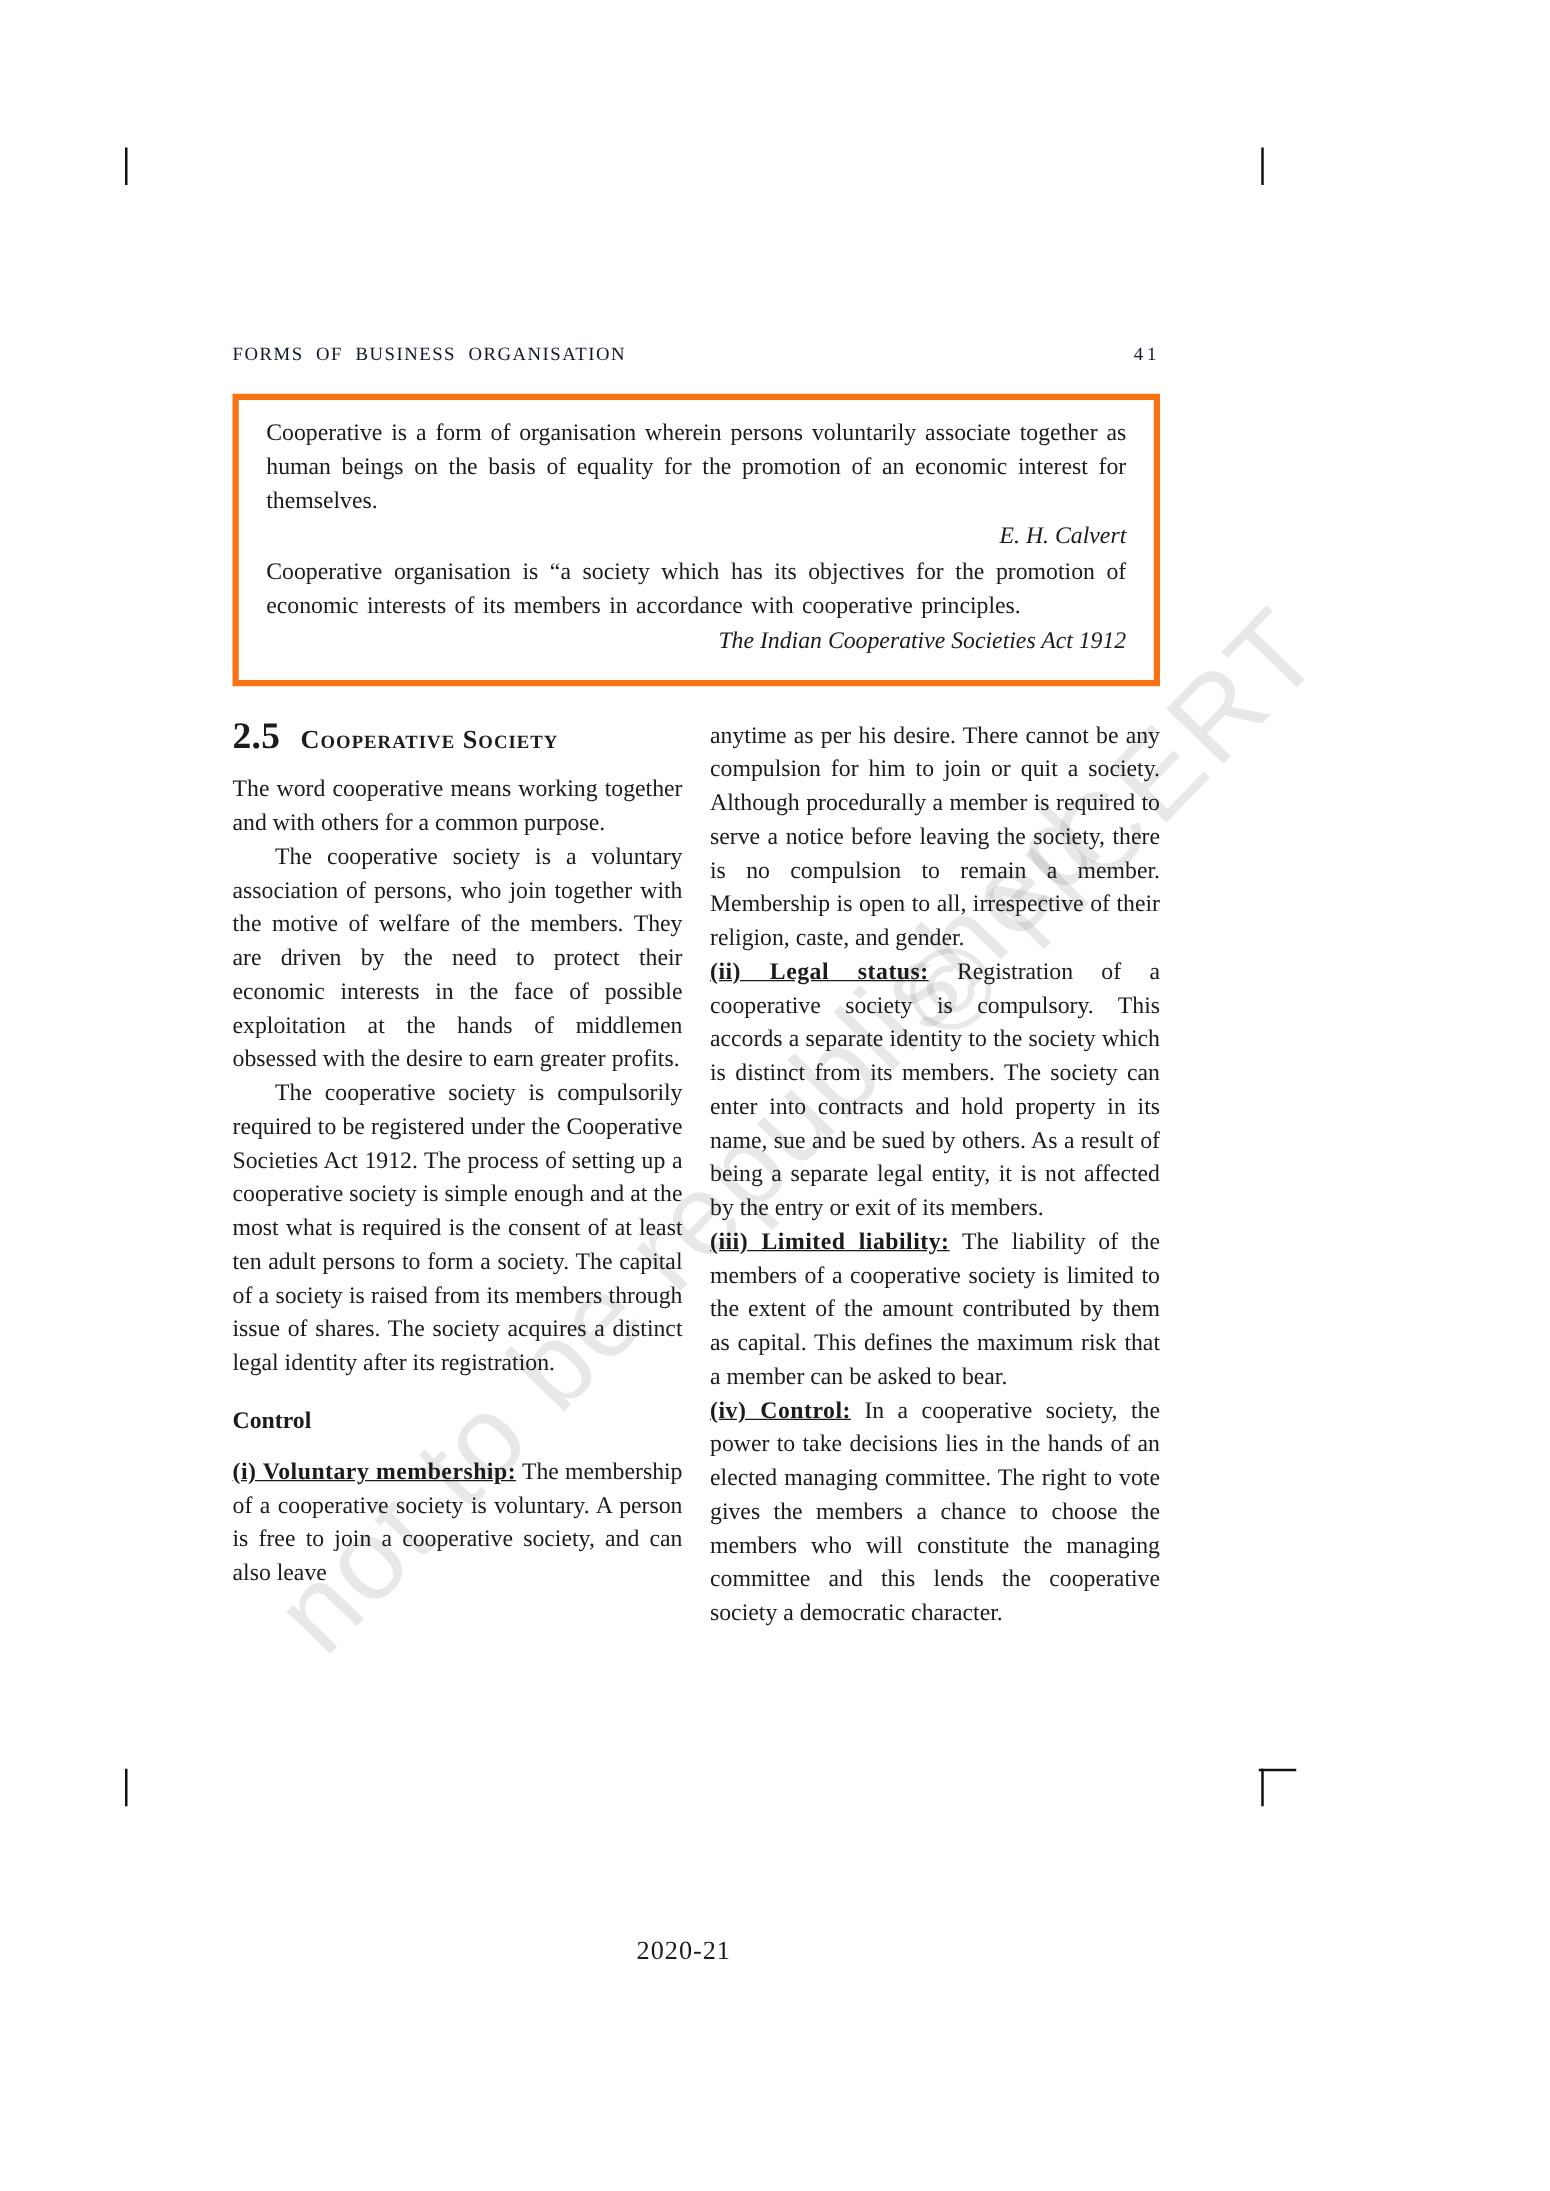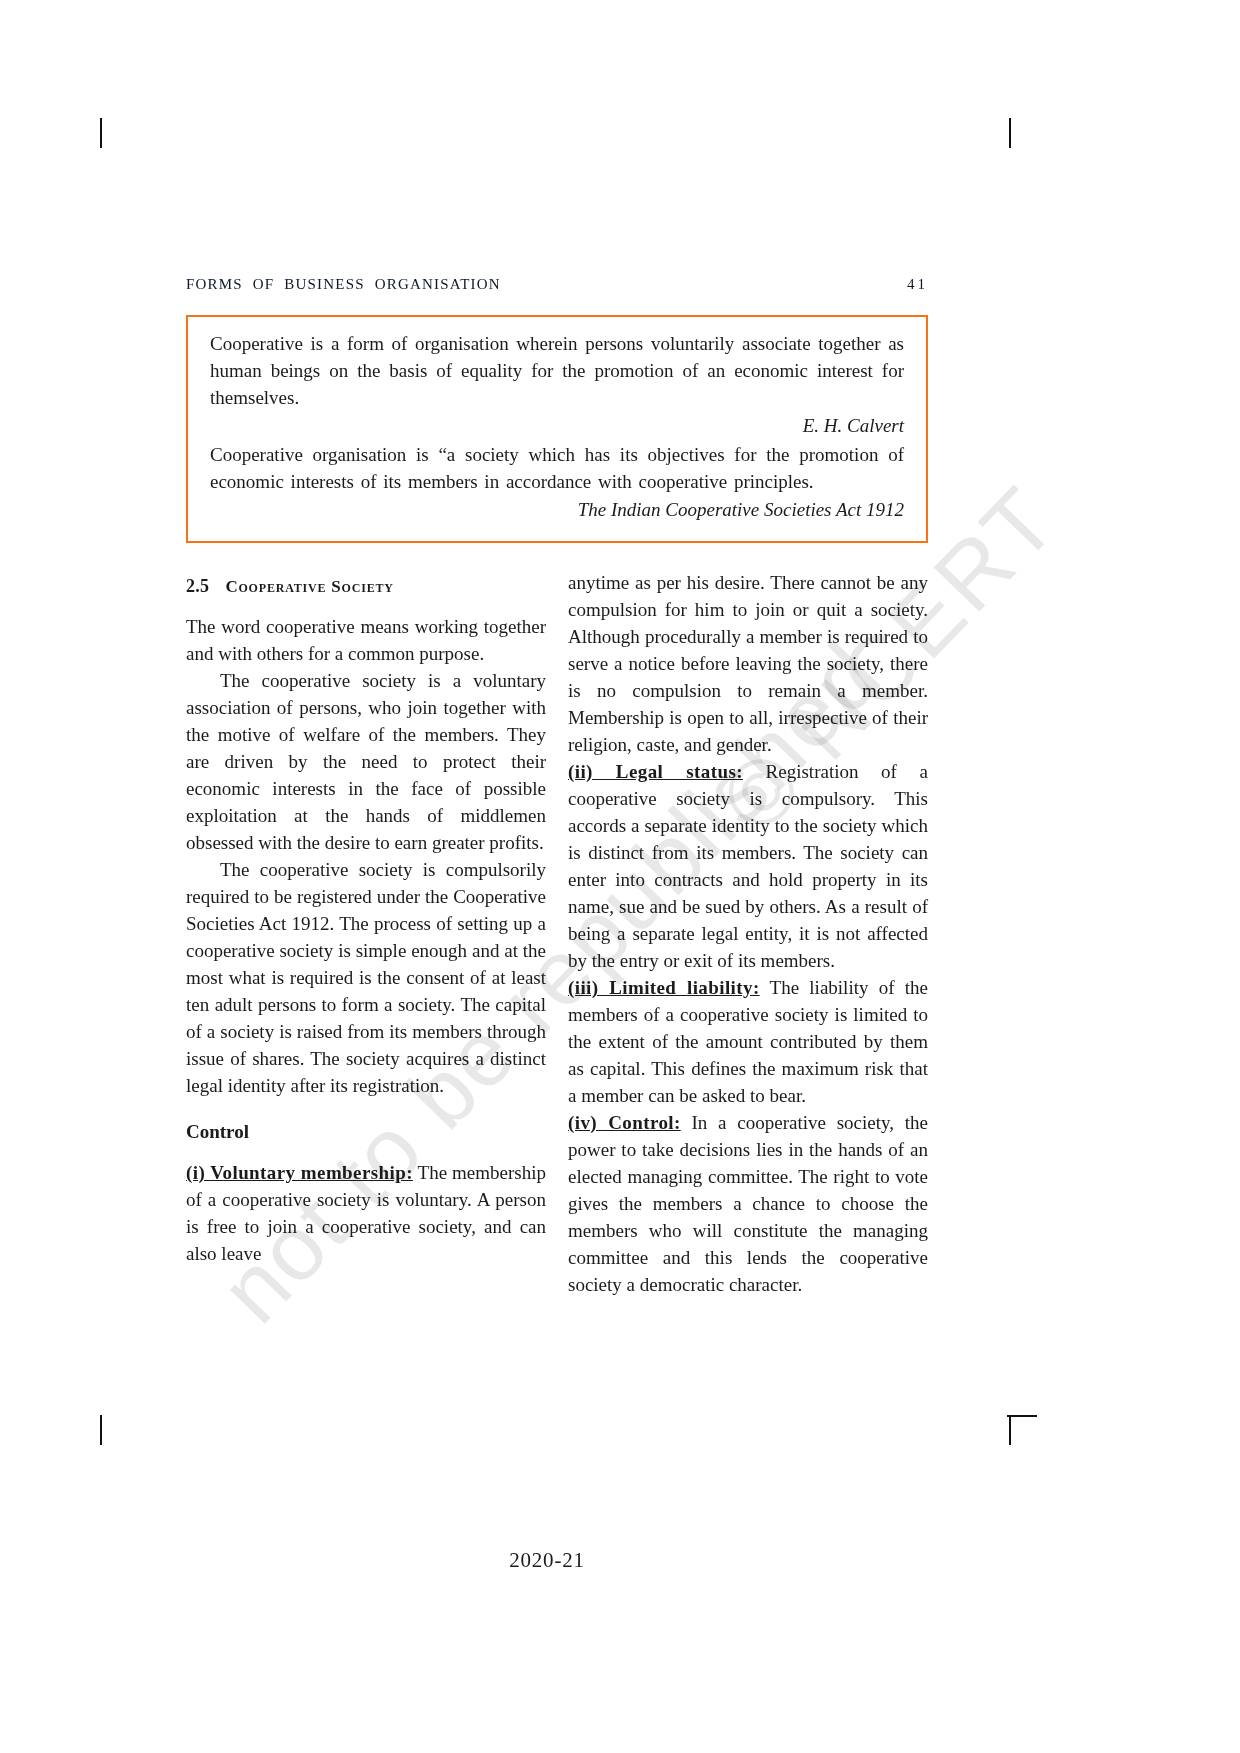--- a/index.html
+++ b/index.html
@@ -75,21 +75,21 @@
     letter-spacing: 1.2px;
     word-spacing: 5px;
     color: #0f172a;
   }
   .running-header .pageno {
     letter-spacing: 3px;
   }
 
   .quote-box {
     margin-top: 22px;
-    border: 2px solid #f97316;
+    border: 5px solid #f97316;
     padding: 13px 22px 16px 22px;
     font-size: 19px;
     line-height: 27px;
   }
   .quote-box p { margin: 0; }
   .quote-box .q {
     text-align: justify;
     word-spacing: 2px;
   }
   .quote-box .attr {
@@ -111,26 +111,26 @@
     text-align: justify;
   }
   .col p { margin: 0; }
 
   .section-heading {
     margin: 0 0 13px 0;
     font-weight: bold;
     letter-spacing: 0.3px;
   }
   .section-heading .num {
-    font-size: 18px;
+    font-size: 30px;
     margin-right: 16px;
   }
   .section-heading .sc {
     font-variant: small-caps;
-    font-size: 17px;
+    font-size: 21px;
     letter-spacing: 0.8px;
   }
 
   .col p.indent { text-indent: 34px; }
 
   .features-heading {
     font-size: 19px;
     font-weight: bold;
     margin: 19px 0 14px 0;
     text-align: left;

